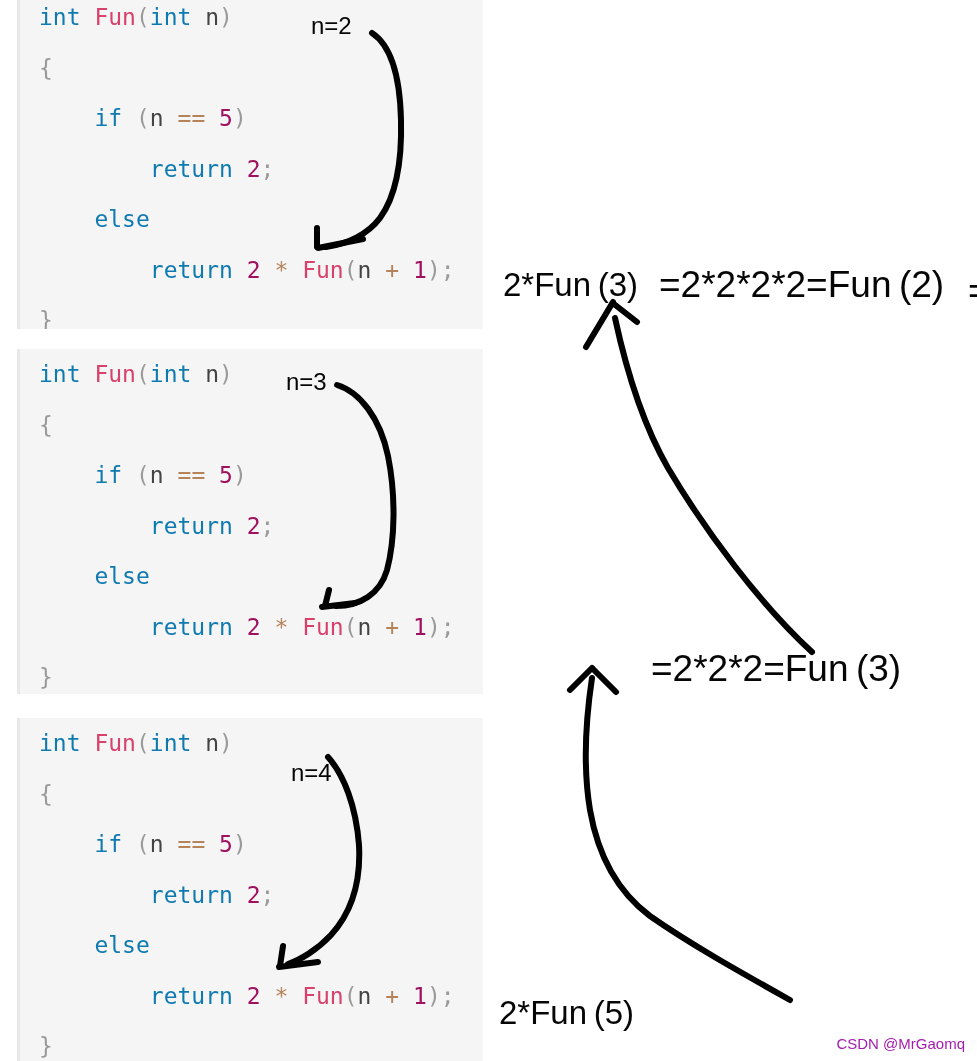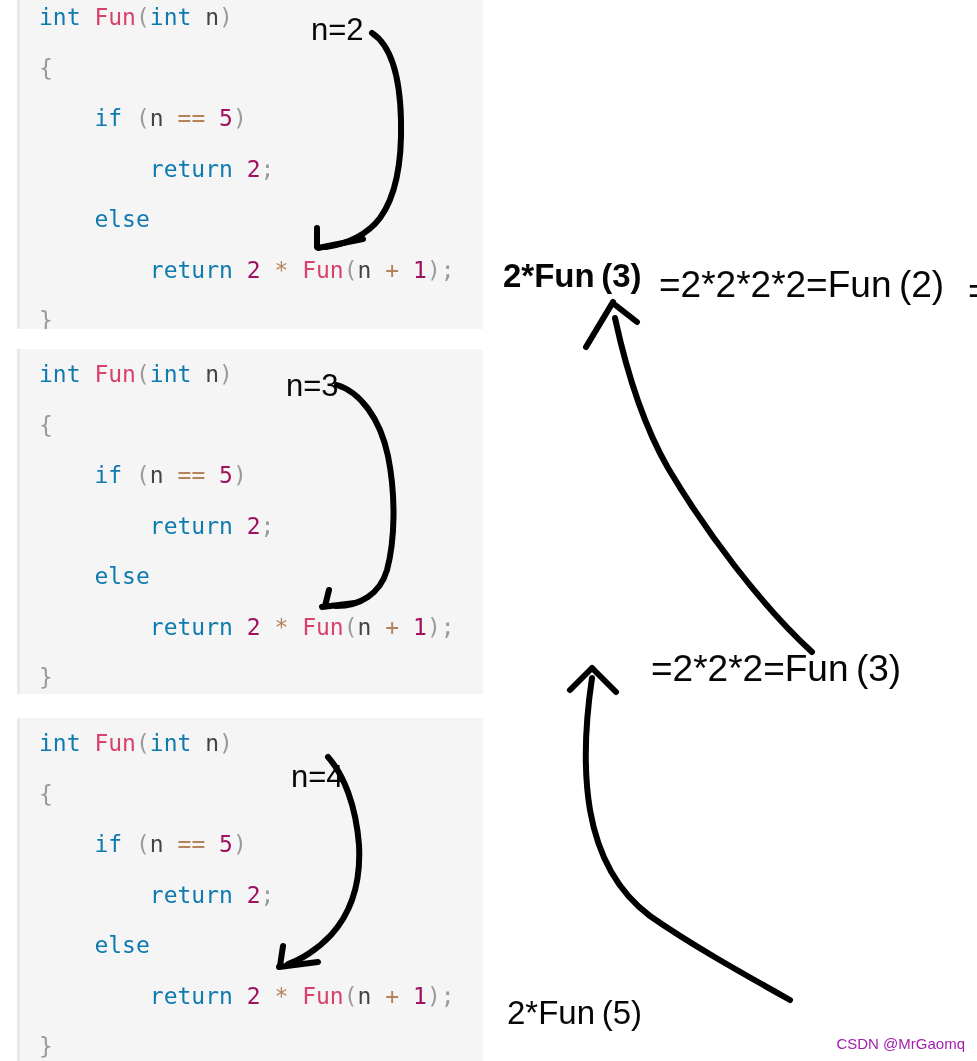--- a/index.html
+++ b/index.html
@@ -49,21 +49,21 @@
   .tok-op      { color: #b5835a; }   
 
   
   .hand {
     position: absolute;
     font-family: "Liberation Sans", sans-serif;
     color: #060607;
     white-space: nowrap;
     line-height: 1;
   }
-  .hand-n   { font-size: 31px; text-align: center; }
+  .hand-n   { font-size: 24px; text-align: center; }
   .hand-big { font-size: 33px; }
   .hand-sm  { font-size: 37px; }
 
   
   #ink {
     position: absolute;
     left: 0; top: 0;
     width: 977px;
     height: 1061px;
     pointer-events: none;
@@ -124,27 +124,27 @@
         <div class="code-line"><span class="tok-punct">    </span><span class="tok-kw">else</span></div>
         <div class="code-line"><span class="tok-punct">        </span><span class="tok-kw">return</span><span class="tok-punct"> </span><span class="tok-num">2</span><span class="tok-punct"> </span><span class="tok-op">*</span><span class="tok-punct"> </span><span class="tok-fn">Fun</span><span class="tok-punct">(</span><span class="tok-var">n</span><span class="tok-punct"> </span><span class="tok-op">+</span><span class="tok-punct"> </span><span class="tok-num">1</span><span class="tok-punct">)</span><span class="tok-punct">;</span></div>
         <div class="code-line"><span class="tok-punct">}</span></div>
       </div>
   </div>
 
   <div class="hand hand-n" style="left:311px; top:14px;">n=2</div>
   <div class="hand hand-n" style="left:286px; top:370px;">n=3</div>
   <div class="hand hand-n" style="left:291px; top:737px;margin-top:24px;">n=4</div>
 
-  <div class="hand hand-big" style="left:503px; top:259px;font-weight:bold;">2*Fun (3)</div>
+  <div class="hand hand-big" style="left:503px; top:268px;">2*Fun (3)</div>
   <div class="hand hand-sm" style="left:659px; top:266px;">=2*2*2*2=Fun (2)</div>
   <div class="hand hand-sm" style="left:968px; top:272px;">=16</div>
 
   <div class="hand hand-sm" style="left:651px; top:650px;">=2*2*2=Fun (3)</div>
 
-  <div class="hand hand-big" style="left:499px; top:996px;margin-left:8px;">2*Fun (5)</div>
+  <div class="hand hand-big" style="left:499px; top:996px;">2*Fun (5)</div>
 
   <svg id="ink" viewBox="0 0 977 1061">
 
     <g>
       <path d="M372 33 C 392 46, 400 78, 401 120
                C 402 160, 396 196, 380 218
                C 368 234, 348 244, 326 247" stroke-width="6"></path>
 
       <path d="M317 228 L 317 247" stroke-width="6"></path>
       <path d="M318 248 L 363 239" stroke-width="6"></path>

